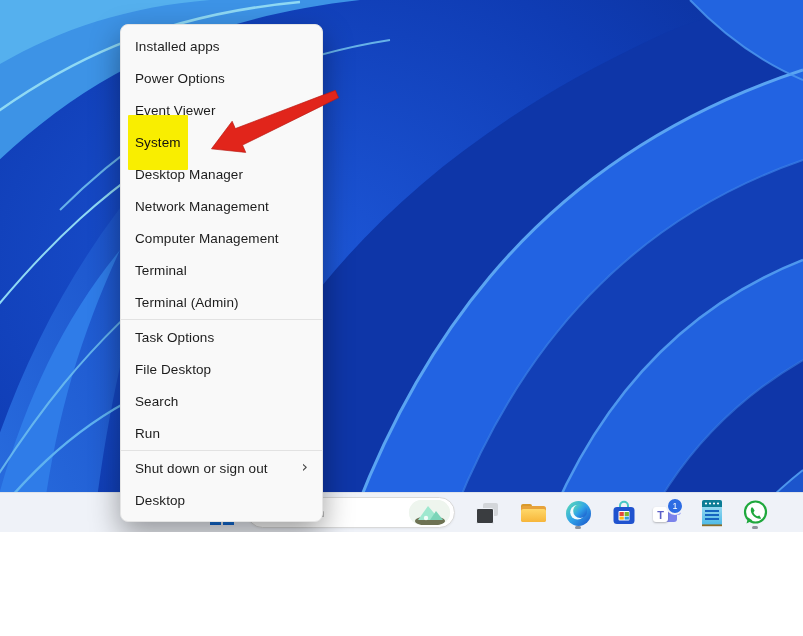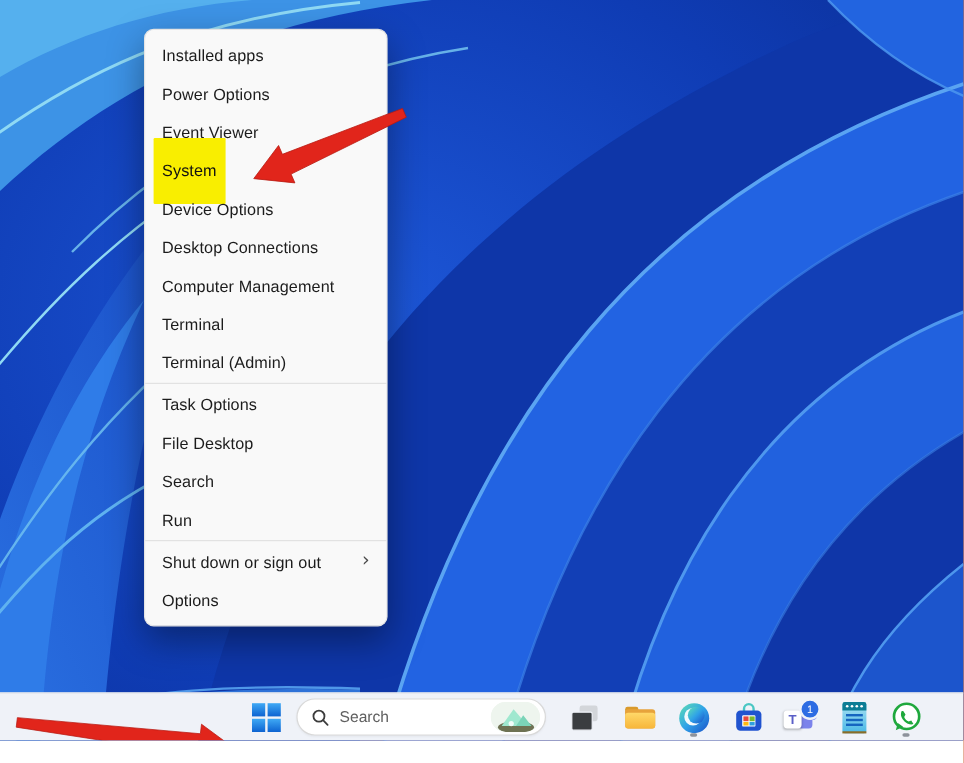--- a/index.html
+++ b/index.html
@@ -1,18 +1,18 @@
 <!DOCTYPE html>
 <html><head>
 <meta charset="utf-8">
 <style>
   html,body{margin:0;padding:0;}
   .screen{
-    position:relative;width:803px;height:617px;overflow:hidden;
-    font-family:"Liberation Sans",sans-serif;background:#c2410c;
+    position:relative;width:803px;height:532px;overflow:hidden;
+    font-family:"Liberation Sans",sans-serif;background:#22c55e;
     -webkit-font-smoothing:antialiased;
   }
   .wallpaper{position:absolute;inset:0;z-index:0;display:block;}
 
   
   .wx-menu{
     position:absolute;left:120px;top:24px;width:203px;box-sizing:border-box;
     background:#f9f9f9;border:1px solid #e4e4e4;border-radius:8px;
     box-shadow:0 12px 30px rgba(0,0,0,.38);padding:5px 0;z-index:3;
   }
@@ -144,24 +144,24 @@
     <div class="wx-item">
         <span class="lbl">Power Options</span>
       </div>
     <div class="wx-item">
         <span class="lbl">Event Viewer</span>
       </div>
     <div class="wx-item">
         <span class="lbl hl">System</span>
       </div>
     <div class="wx-item">
-        <span class="lbl">Device Options</span>
-      </div>
-    <div class="wx-item">
-        <span class="lbl">Desktop Connections</span>
+        <span class="lbl">Desktop Manager</span>
+      </div>
+    <div class="wx-item">
+        <span class="lbl">Network Management</span>
       </div>
     <div class="wx-item">
         <span class="lbl">Computer Management</span>
       </div>
     <div class="wx-item">
         <span class="lbl">Terminal</span>
       </div>
     <div class="wx-item">
         <span class="lbl">Terminal (Admin)</span>
       </div>
@@ -177,21 +177,21 @@
       </div>
     <div class="wx-item">
         <span class="lbl">Run</span>
       </div>
     <div class="wx-sep"></div>
     <div class="wx-item">
       <span class="lbl">Shut down or sign out</span>
       <span class="wx-chevron">›</span>
     </div>
     <div class="wx-item">
-        <span class="lbl">Options</span>
+        <span class="lbl">Desktop</span>
       </div>
   </div>
 
   <div class="taskbar">
 
     <button class="tb-btn start">
       <span class="win-logo">
           <i></i>
           <i></i>
           <i></i>

